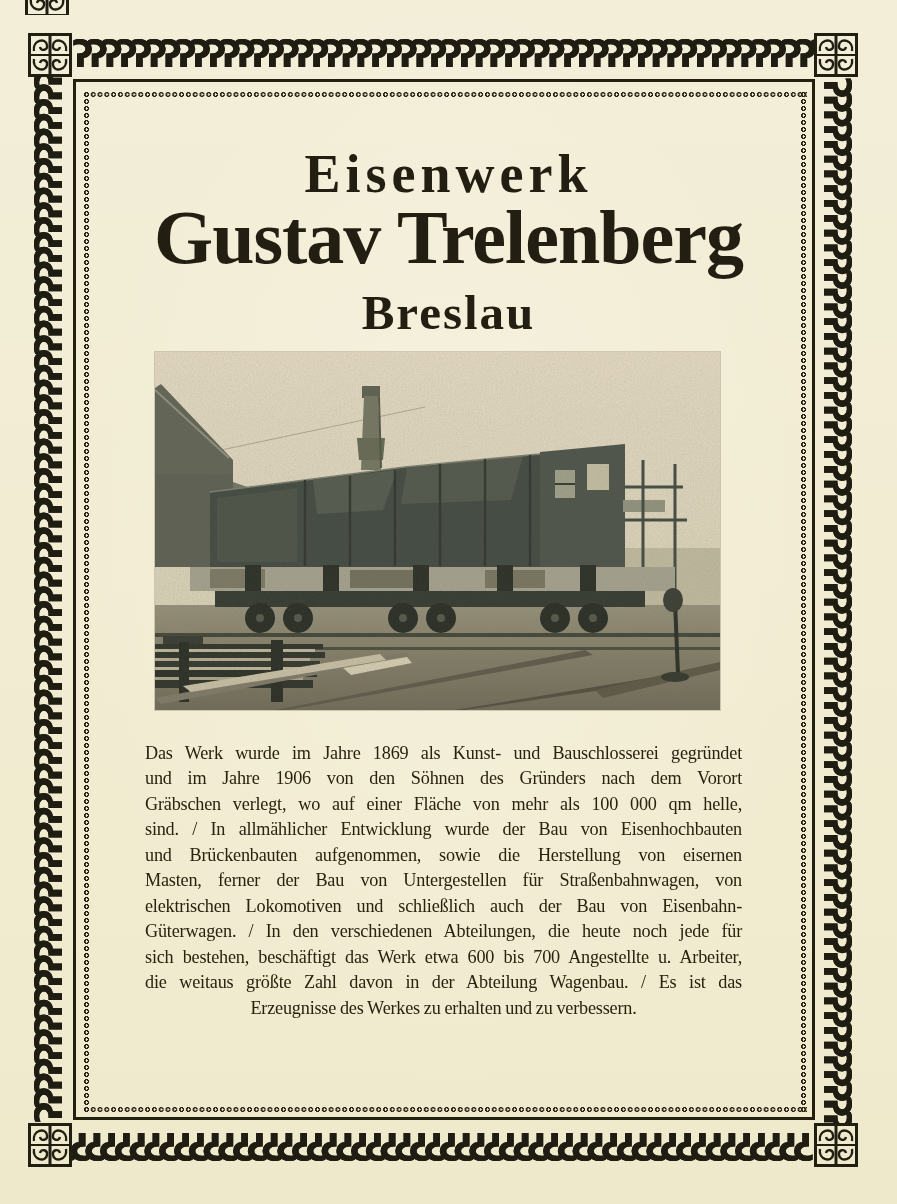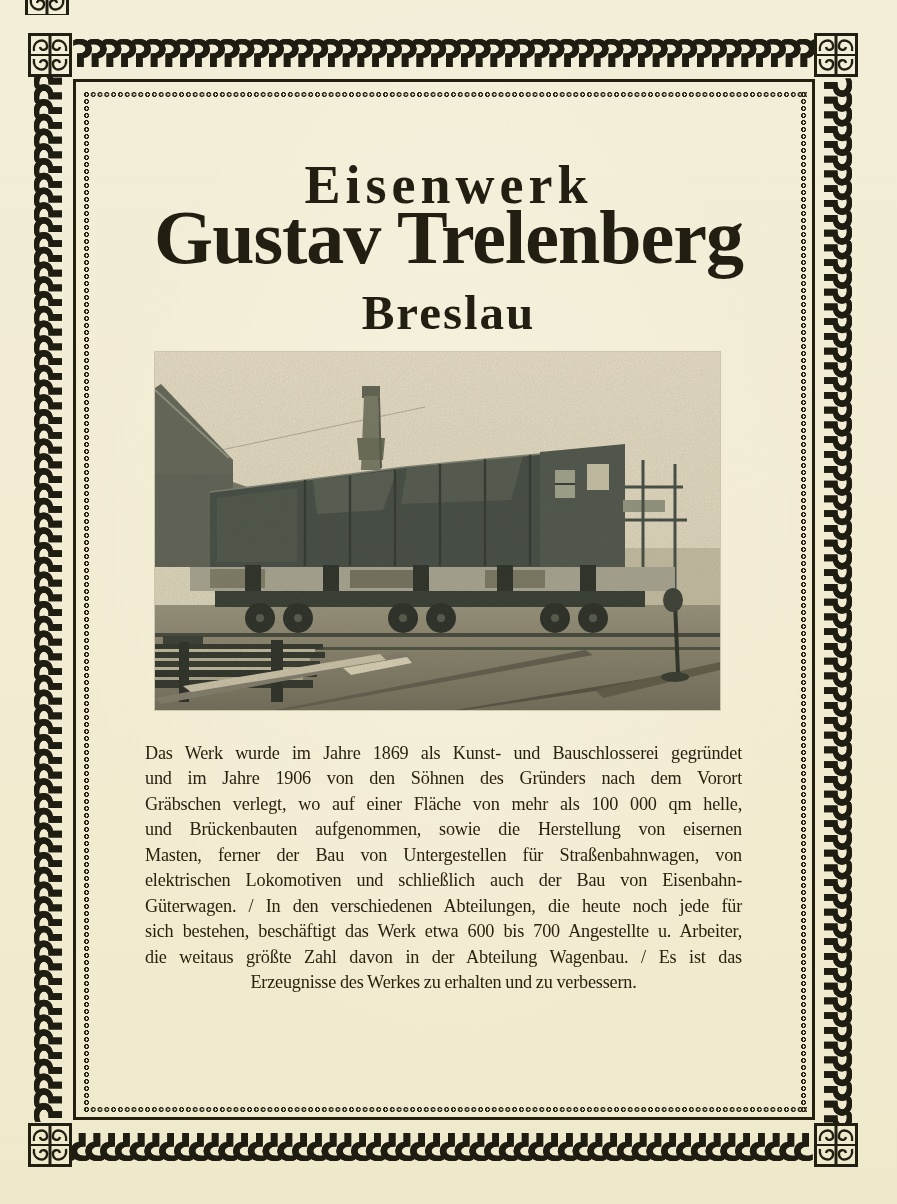--- a/index.html
+++ b/index.html
@@ -44,21 +44,21 @@
   .chain-edge{position:absolute; background-repeat:repeat;
     background-image:radial-gradient(circle at 3.5px 3.5px,
       rgba(0,0,0,0) 1px, #2a2516 1.1px 2.5px, rgba(0,0,0,0) 2.7px);
     background-size:6.8px 7px;}
   .chain-top   {left:0; right:0; top:0;    height:7px; background-repeat:repeat-x;}
   .chain-bottom{left:0; right:0; bottom:0; height:7px; background-repeat:repeat-x;}
   .chain-left  {left:0;  top:0; bottom:0; width:7px;  background-repeat:repeat-y;}
   .chain-right {right:0; top:0; bottom:0; width:7px;  background-repeat:repeat-y;}
   
   .heading{position:absolute; left:0; width:897px; text-align:center;}
-  .h-line1{top:158px; font-size:54px; font-weight:700; letter-spacing:5px; line-height:1;}
+  .h-line1{top:147px; font-size:54px; font-weight:700; letter-spacing:5px; line-height:1;}
   .h-line2{top:199px; font-size:76px; font-weight:700; letter-spacing:-1px; line-height:1;}
   .h-line3{top:288px; font-size:49px; font-weight:700; letter-spacing:2px; line-height:1;}
   
   .photo{position:absolute; left:155px; top:352px; width:565px; height:358px;
          box-shadow:0 0 0 1px rgba(90,85,60,0.25);}
   
   .body-text{
     position:absolute; left:145px; top:741px; width:597px;
     font-size:18.2px; line-height:25.45px;
     letter-spacing:-0.2px; word-spacing:-0.5px;
@@ -245,20 +245,21 @@
 
       <rect x="0" y="0" width="565" height="358" filter="url(#grain)"></rect>
       <rect x="0" y="0" width="565" height="358" fill="#e8dcc2" opacity="0.05"></rect>
     </svg>
   </div>
 
   <div class="body-text">
     <div class="body-line">Das Werk wurde im Jahre 1869 als Kunst- und Bauschlosserei gegründet</div>
     <div class="body-line">und im Jahre 1906 von den Söhnen des Gründers nach dem Vorort</div>
     <div class="body-line">Gräbschen verlegt, wo auf einer Fläche von mehr als 100 000 qm helle,</div>
+    <div class="body-line">sind. / In allmählicher Entwicklung wurde der Bau von Eisenhochbauten</div>
     <div class="body-line">und Brückenbauten aufgenommen, sowie die Herstellung von eisernen</div>
     <div class="body-line">Masten, ferner der Bau von Untergestellen für Straßenbahnwagen, von</div>
     <div class="body-line">elektrischen Lokomotiven und schließlich auch der Bau von Eisenbahn-</div>
     <div class="body-line">Güterwagen. / In den verschiedenen Abteilungen, die heute noch jede für</div>
     <div class="body-line">sich bestehen, beschäftigt das Werk etwa 600 bis 700 Angestellte u. Arbeiter,</div>
     <div class="body-line">die weitaus größte Zahl davon in der Abteilung Wagenbau.  /  Es ist das</div>
     <div class="body-line last">Erzeugnisse des Werkes zu erhalten und zu verbessern.</div>
   </div>
 
 </div>

